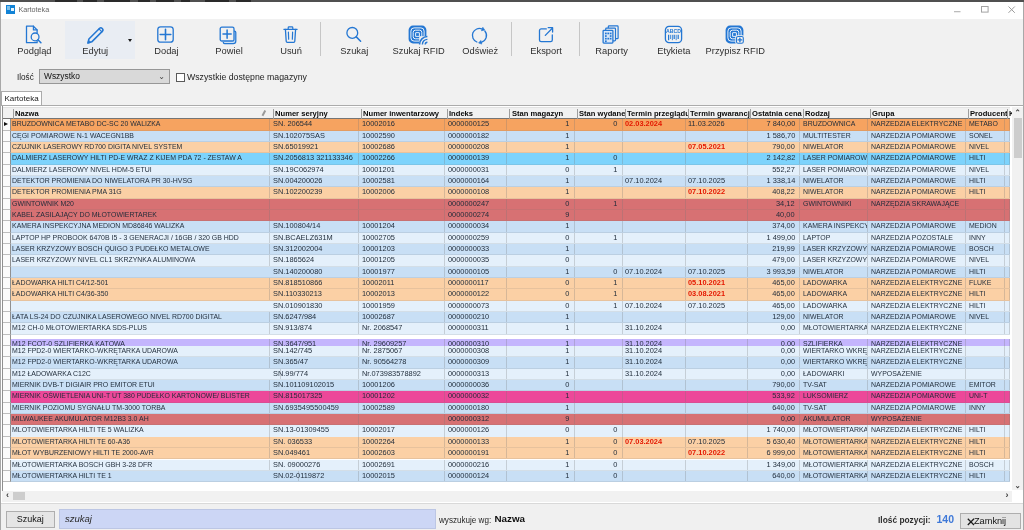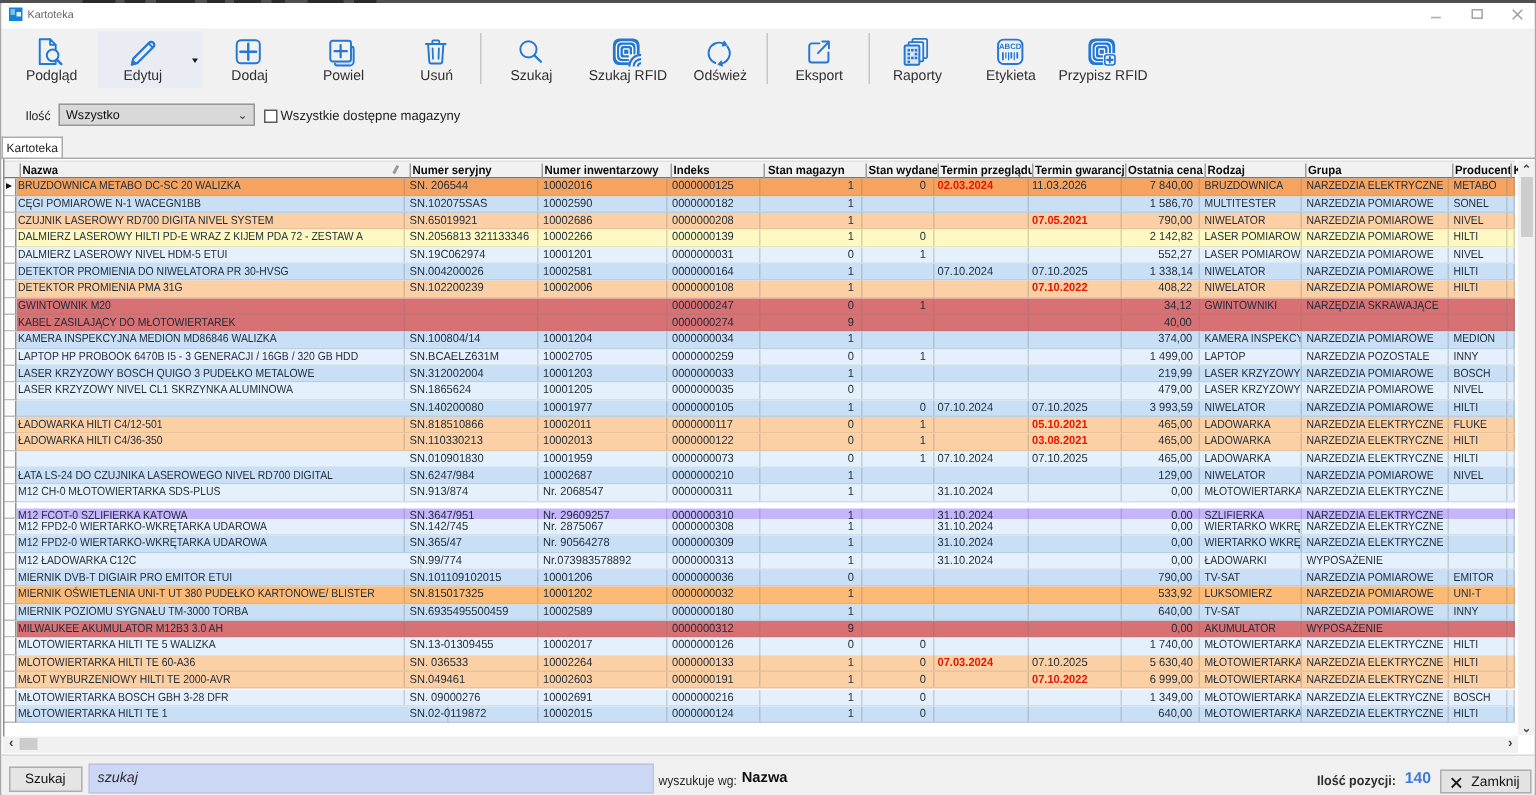--- a/index.html
+++ b/index.html
@@ -64,21 +64,21 @@
 #hsb .thumb{position:absolute;left:11px;top:1.4px;width:12px;height:8.2px;background:#cdcdcd}
 #hsb .a{position:absolute;top:-0.5px;color:#3d3d3d;font-size:9px;line-height:11px;font-weight:bold}
 
 #bbar{position:absolute;left:1px;top:503px;width:1022px;height:26.5px;background:#f0f0f0;border-top:1px solid #d9d9d9}
 #sbtn{position:absolute;left:5px;top:6.5px;width:48.5px;height:17.5px;background:#e5e5e5;border:1px solid #aeaeae;font-size:9px;color:#111;text-align:center;line-height:15.5px}
 #sinput{position:absolute;left:58px;top:5px;width:377px;height:19.5px;background:#ccd6f5;border:1px solid #bcc6e4;font-size:9.5px;color:#2b2b2b;font-style:italic;line-height:18px;padding-left:5px}
 #wyt{position:absolute;left:437.5px;top:10.5px;font-size:9px;color:#262626}#wyt span{display:inline-block;transform:scaleX(.9);transform-origin:0 50%;white-space:nowrap}
 #wyn{position:absolute;left:493.5px;top:9px;font-size:9.8px;font-weight:bold;color:#0f0f0f}
 #ilp{position:absolute;left:877px;top:10.5px;font-size:9px;font-weight:bold;color:#2e2e2e}#ilp span{display:inline-block;transform:scaleX(.93);transform-origin:0 50%;white-space:nowrap}
 #iln{position:absolute;left:935.5px;top:8.5px;font-size:10.5px;font-weight:bold;color:#3f79d8}
-#zbtn{position:absolute;left:959px;top:8.5px;width:61px;height:16.5px;background:#e3e3e3;border:1px solid #aeaeae;font-size:9.2px;color:#111;text-align:center;line-height:14.5px}
+#zbtn{position:absolute;left:959px;top:8.5px;width:61px;height:16.5px;background:#e3e3e3;border:1px solid #aeaeae;font-size:9.2px;color:#111;line-height:14.5px}
 svg{position:absolute;overflow:visible}
 </style></head><body>
 <div id="w">
  <div id="strip">
       <i style="left:55px;width:22px"></i>
       <i style="left:83px;width:14px"></i>
       <i style="left:104px;width:26px"></i>
       <i style="left:138px;width:12px"></i>
       <i style="left:156px;width:18px"></i>
       <i style="left:181px;width:9px"></i>
@@ -295,21 +295,21 @@
       <div class="r" style="left:563.8px;width:48.0px"><span class="d"></span></div>
       <div style="left:611.8px;width:63.3px"><span class="d"></span></div>
       <div style="left:675.1px;width:61.9px"><span class="d red">07.05.2021</span></div>
       <div class="r" style="left:737.0px;width:52.7px"><span class="d">790,00</span></div>
       <div style="left:789.7px;width:67.6px"><span class="n">NIWELATOR</span></div>
       <div style="left:857.3px;width:97.9px"><span class="n">NARZEDZIA POMIAROWE</span></div>
       <div style="left:955.2px;width:38.8px"><span class="n">NIVEL</span></div>
       <div style="left:994.0px;width:5.6px"></div>
     </div>
 <div class="ind" style="top:141.98px;height:11.34px"></div>
-<div class="row" style="top:153.32px;height:11.34px;background:#fef9c3">
+<div class="row" style="top:153.32px;height:11.34px;background:#7dd3fc">
       <div style="left:0.0px;width:259.7px"><span class="n" style="margin-left:-1.2px">DALMIERZ LASEROWY HILTI PD-E WRAZ Z KIJEM PDA 72 - ZESTAW A</span></div>
       <div style="left:259.7px;width:88.5px"><span class="d">SN.2056813 321133346</span></div>
       <div style="left:348.2px;width:86.0px"><span class="d">10002266</span></div>
       <div style="left:434.2px;width:62.4px"><span class="d">0000000139</span></div>
       <div class="r" style="left:496.6px;width:67.2px"><span class="d">1</span></div>
       <div class="r" style="left:563.8px;width:48.0px"><span class="d">0</span></div>
       <div style="left:611.8px;width:63.3px"><span class="d"></span></div>
       <div style="left:675.1px;width:61.9px"><span class="d"></span></div>
       <div class="r" style="left:737.0px;width:52.7px"><span class="d">2 142,82</span></div>
       <div style="left:789.7px;width:67.6px"><span class="n">LASER POMIAROWY</span></div>
@@ -629,21 +629,21 @@
       <div class="r" style="left:563.8px;width:48.0px"><span class="d"></span></div>
       <div style="left:611.8px;width:63.3px"><span class="d"></span></div>
       <div style="left:675.1px;width:61.9px"><span class="d"></span></div>
       <div class="r" style="left:737.0px;width:52.7px"><span class="d">790,00</span></div>
       <div style="left:789.7px;width:67.6px"><span class="n">TV-SAT</span></div>
       <div style="left:857.3px;width:97.9px"><span class="n">NARZEDZIA POMIAROWE</span></div>
       <div style="left:955.2px;width:38.8px"><span class="n">EMITOR</span></div>
       <div style="left:994.0px;width:5.6px"></div>
     </div>
 <div class="ind" style="top:380.12px;height:11.34px"></div>
-<div class="row" style="top:391.46px;height:11.34px;background:#fdba74">
+<div class="row" style="top:391.46px;height:11.34px;background:#ec4899">
       <div style="left:0.0px;width:259.7px"><span class="n" style="margin-left:-1.2px">MIERNIK OŚWIETLENIA UNI-T UT 380 PUDEŁKO KARTONOWE/ BLISTER</span></div>
       <div style="left:259.7px;width:88.5px"><span class="d">SN.815017325</span></div>
       <div style="left:348.2px;width:86.0px"><span class="d">10001202</span></div>
       <div style="left:434.2px;width:62.4px"><span class="d">0000000032</span></div>
       <div class="r" style="left:496.6px;width:67.2px"><span class="d">1</span></div>
       <div class="r" style="left:563.8px;width:48.0px"><span class="d"></span></div>
       <div style="left:611.8px;width:63.3px"><span class="d"></span></div>
       <div style="left:675.1px;width:61.9px"><span class="d"></span></div>
       <div class="r" style="left:737.0px;width:52.7px"><span class="d">533,92</span></div>
       <div style="left:789.7px;width:67.6px"><span class="n">LUKSOMIERZ</span></div>

